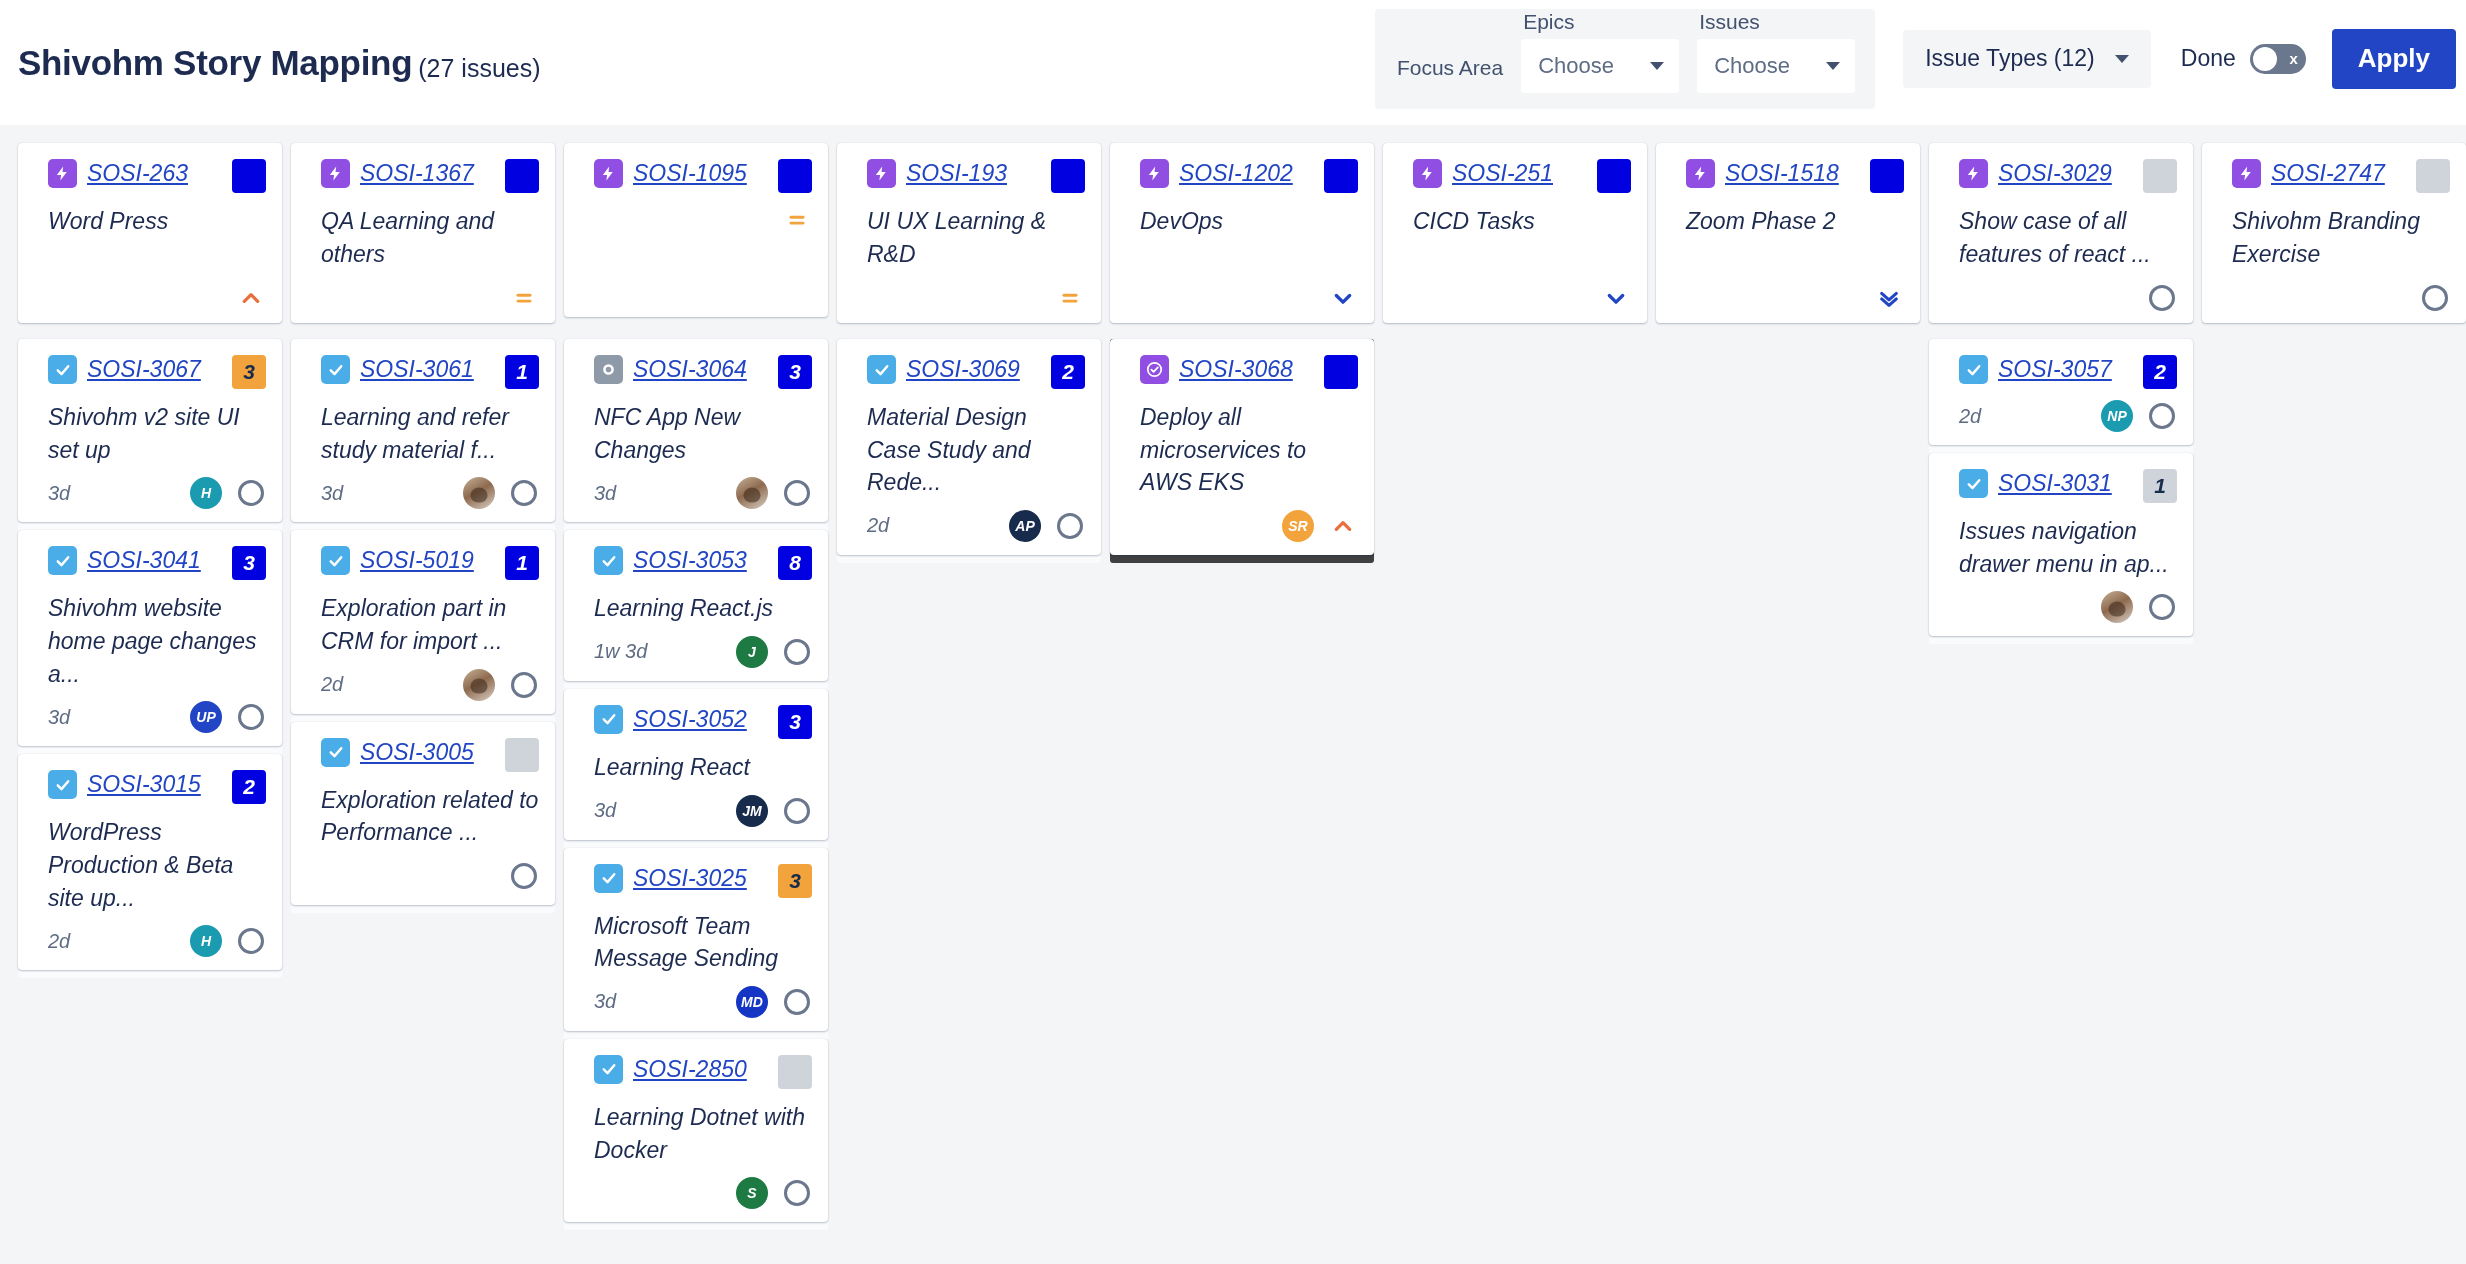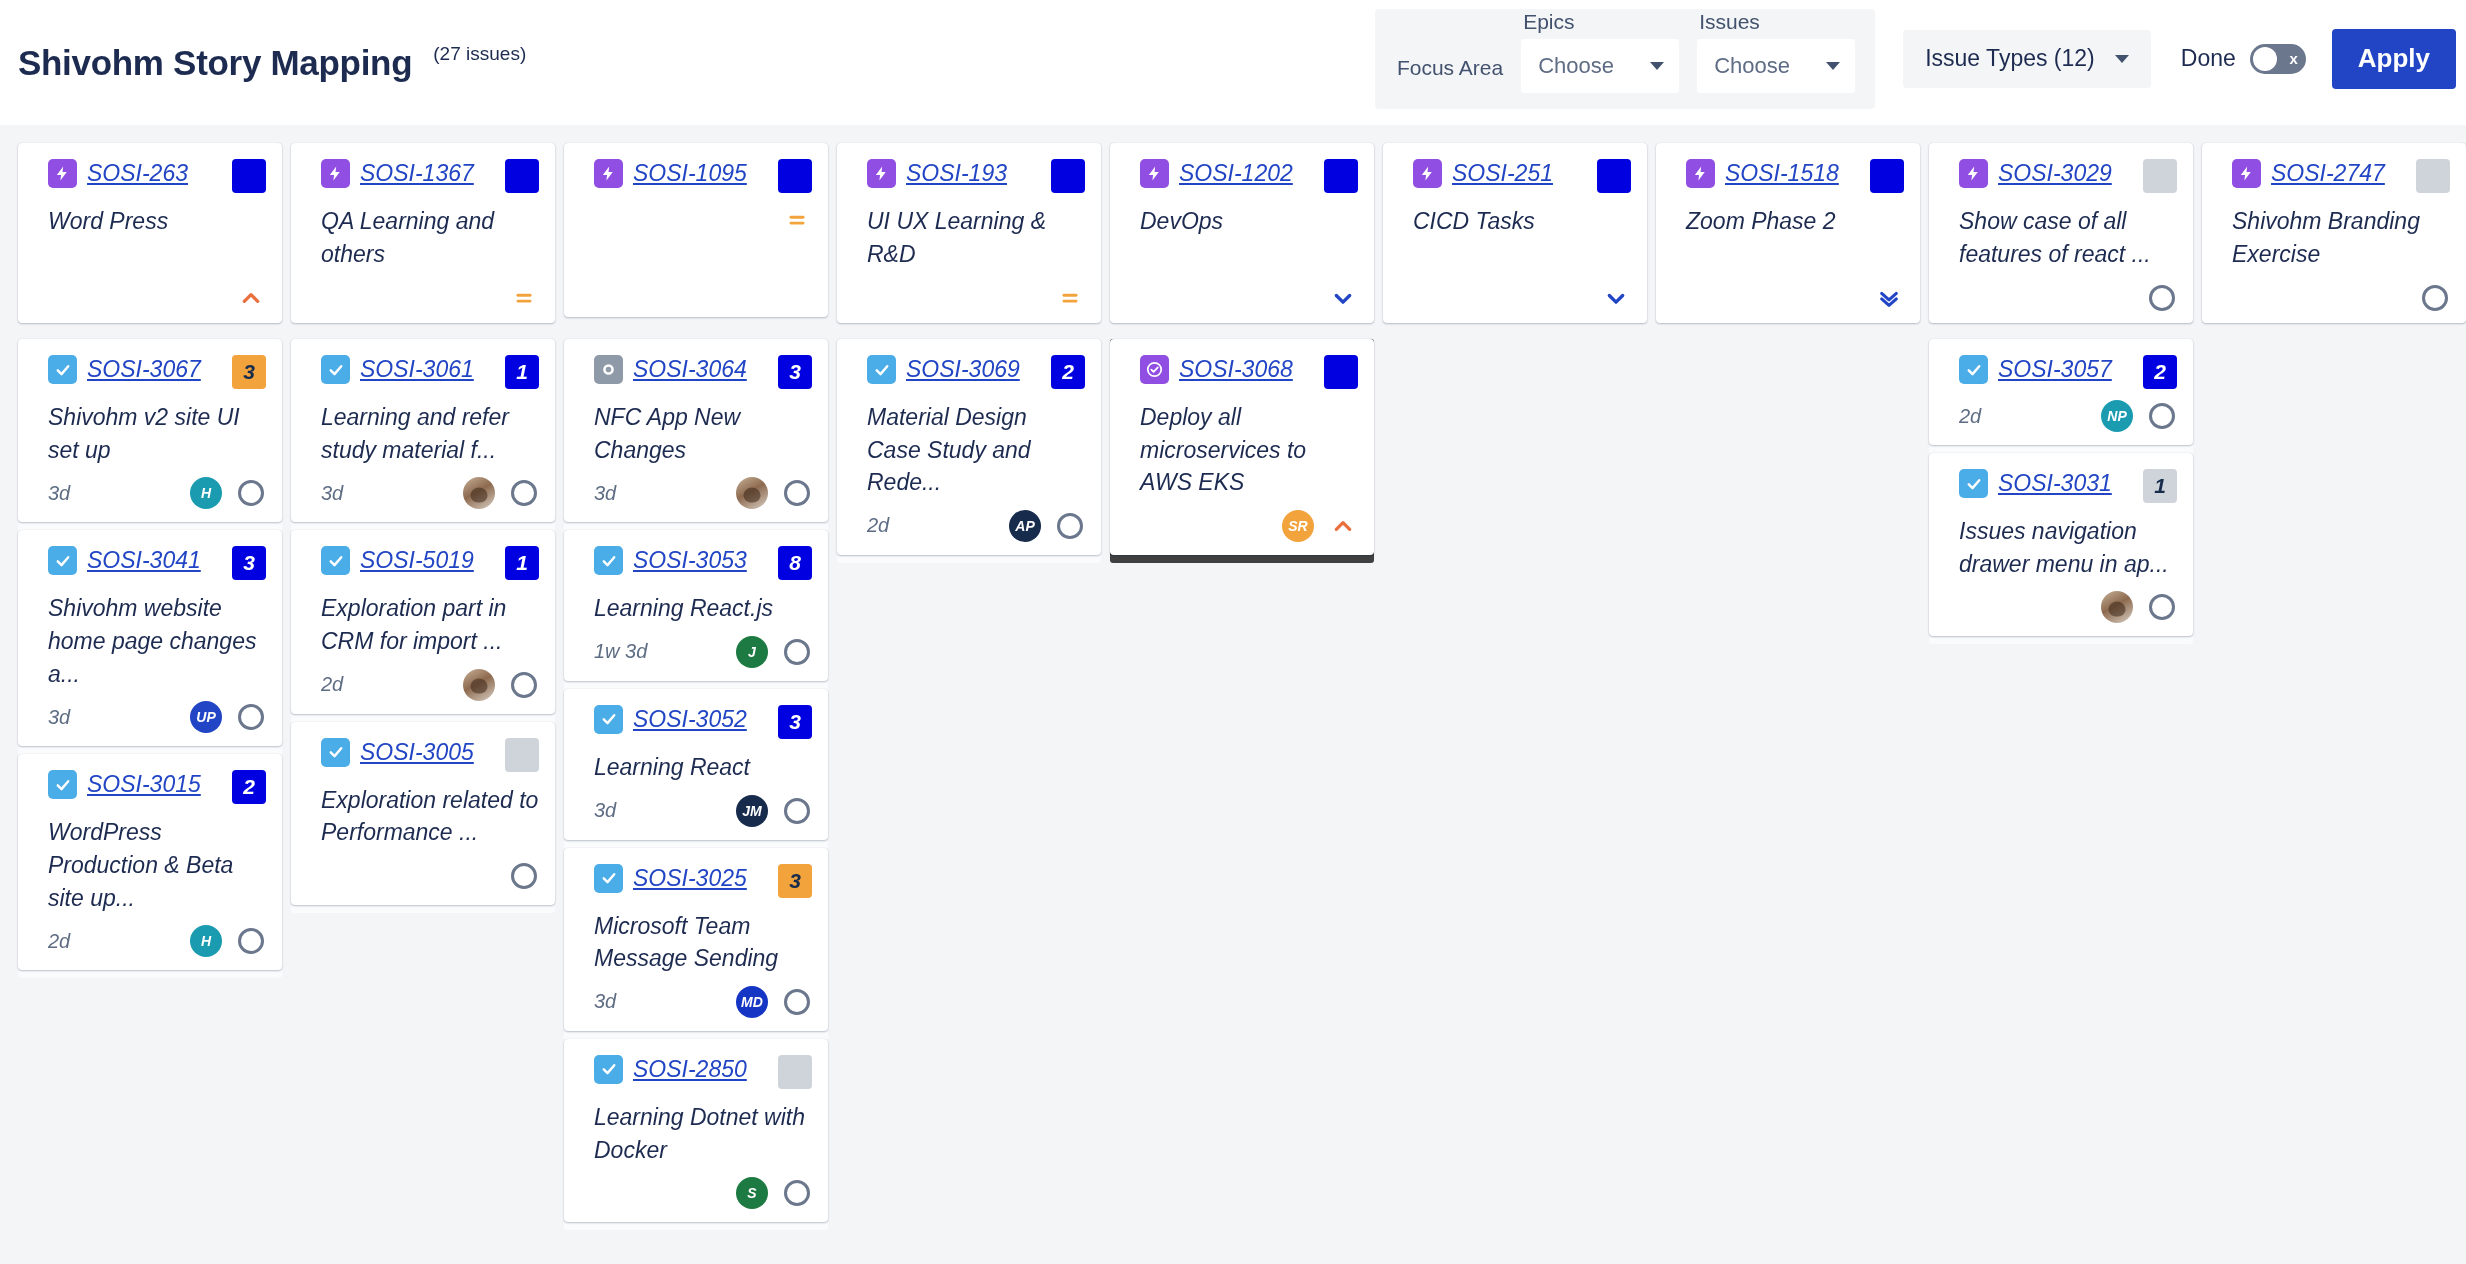--- a/index.html
+++ b/index.html
@@ -13,23 +13,23 @@
 
   
   .header {
     position: relative;
     height: 125px;
     background: #ffffff;
     display: flex;
     align-items: center;
     padding: 0 0 0 18px;
   }
-  .title-wrap { display: flex; align-items: flex-start; gap: 21px; }
+  .title-wrap { display: flex; align-items: flex-end; gap: 6px; }
   .page-title { font-size: 35px; font-weight: 700; color: #1d2b51; letter-spacing: -0.3px; }
-  .issue-count { font-size: 19px; color: #1d2b51; font-weight: 400; }
+  .issue-count { font-size: 25px; color: #1d2b51; font-weight: 400; }
 
   .toolbar {
     position: absolute; right: 10px; top: 0;
     height: 117px;
     display: flex; align-items: center; gap: 0;
   }
   .focus-panel {
     background: #f4f5f7;
     border-radius: 4px;
     height: 100px;

